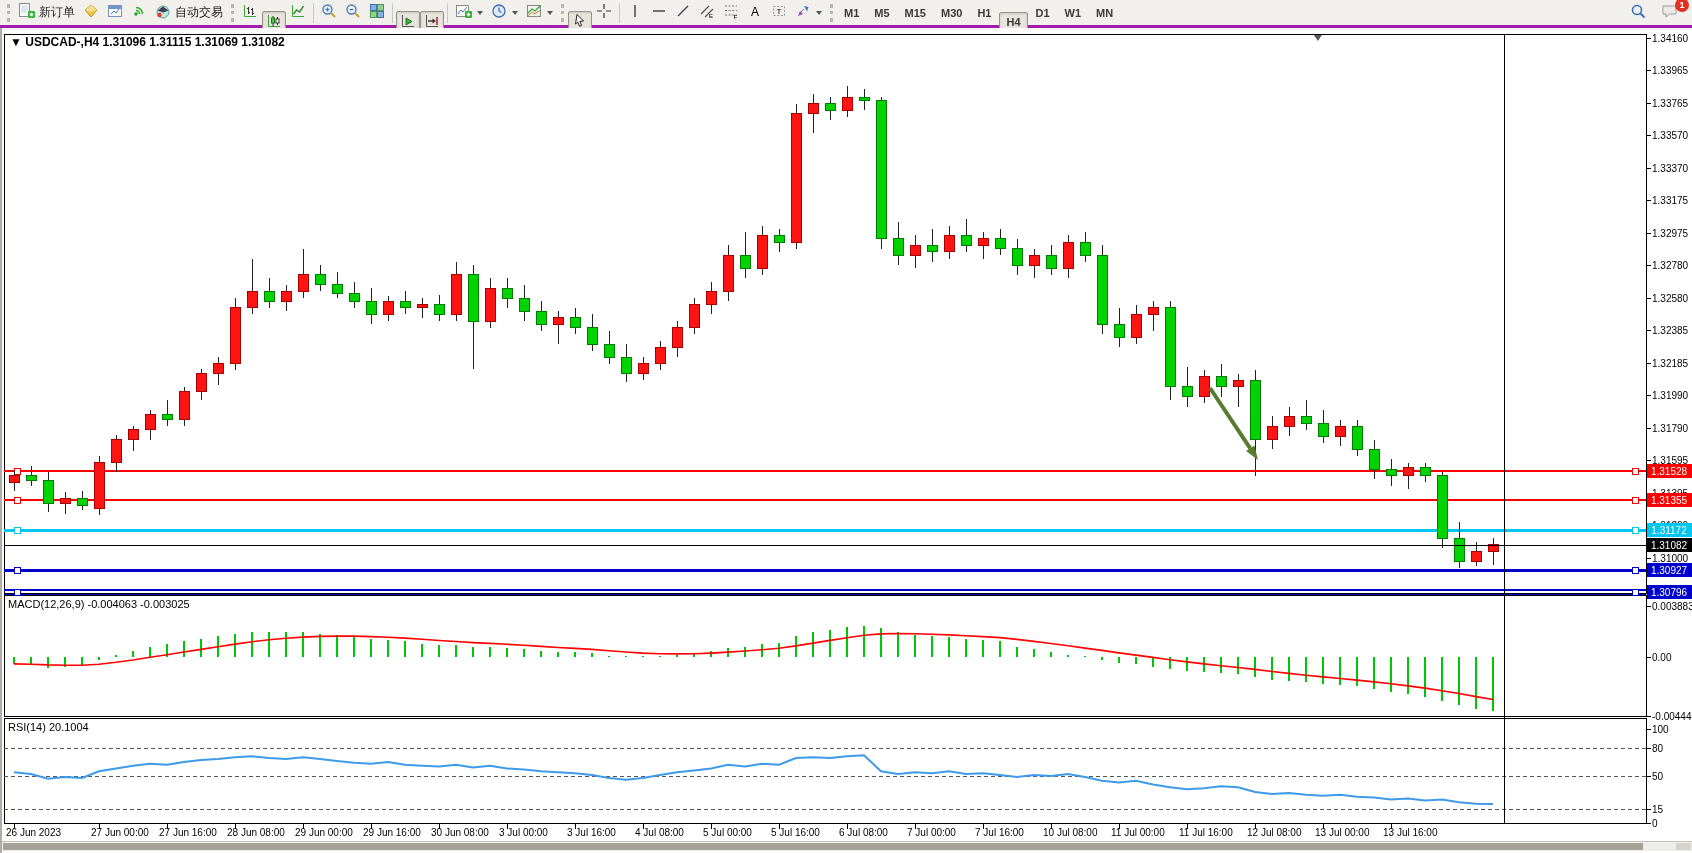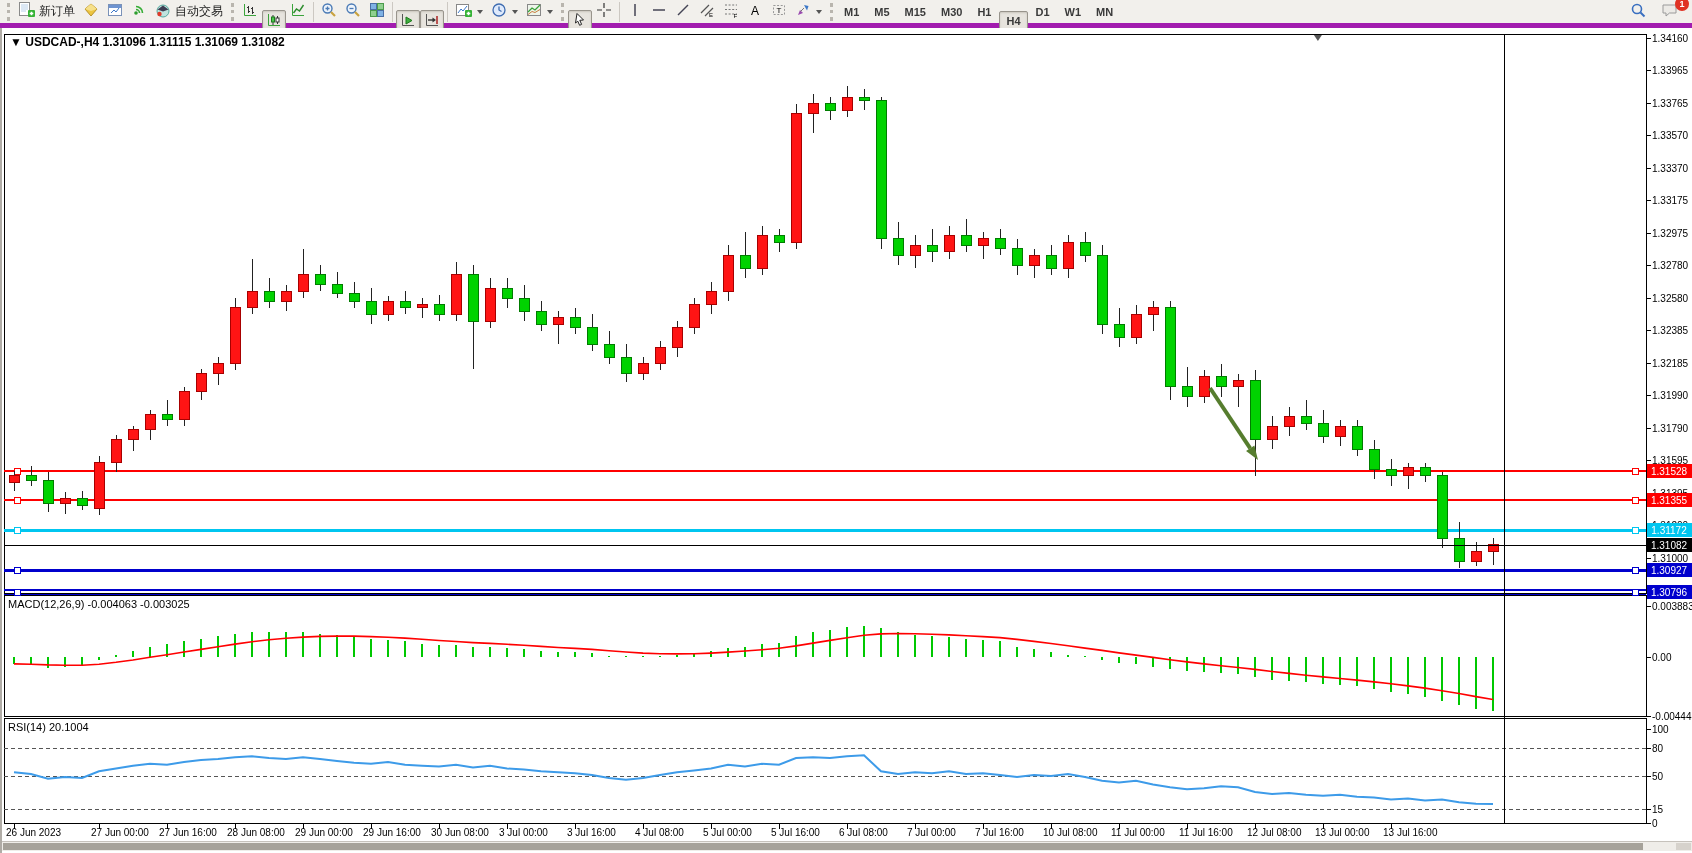--- a/index.html
+++ b/index.html
@@ -1,17 +1,17 @@
 <!DOCTYPE html>
 <html><head>
 <meta charset="utf-8">
 <style>
   html,body{margin:0;padding:0;background:#fff;width:1692px;height:853px;overflow:hidden;
     font-family:"Liberation Sans",sans-serif;-webkit-font-smoothing:antialiased;}
-  .toolbar{height:28px;background:#f2f0ec;border-bottom:5px solid #a21caf;display:flex;
+  .toolbar{height:28px;background:#f2f0ec;border-bottom:3px solid #a21caf;display:flex;
     align-items:center;padding:0 3px;box-sizing:border-box;}
   .grip{width:0;height:18px;border-left:3px dotted #b9b5ae;margin:0 4px;}
   .sep{width:1px;height:20px;background:#ccc8c2;margin:0 3px;}
   .tbtn{height:22px;min-width:23px;display:flex;align-items:center;justify-content:center;gap:4px;
     padding:0 3px;border:1px solid transparent;border-radius:2px;font-size:12px;color:#222;cursor:default;box-sizing:border-box;}
   .tbtn.pressed{background:#e7e4de;border-color:#98948c;box-shadow:inset 0 1px 2px #c9c5bd;margin-top:19px;}
   .tbtn .lbl{white-space:nowrap;}
   .caret{width:0;height:0;border-left:3px solid transparent;border-right:3px solid transparent;
     border-top:4px solid #555;margin-left:1px;}
   .tf{font-size:11px;font-weight:bold;color:#3a3a3a;padding:0 6px;height:20px;}

